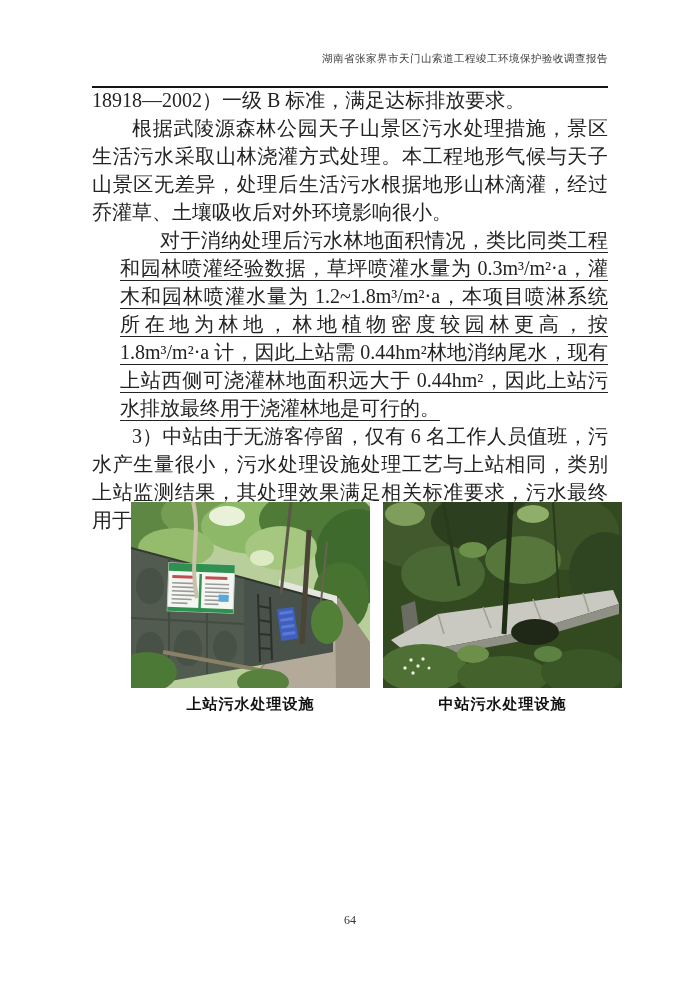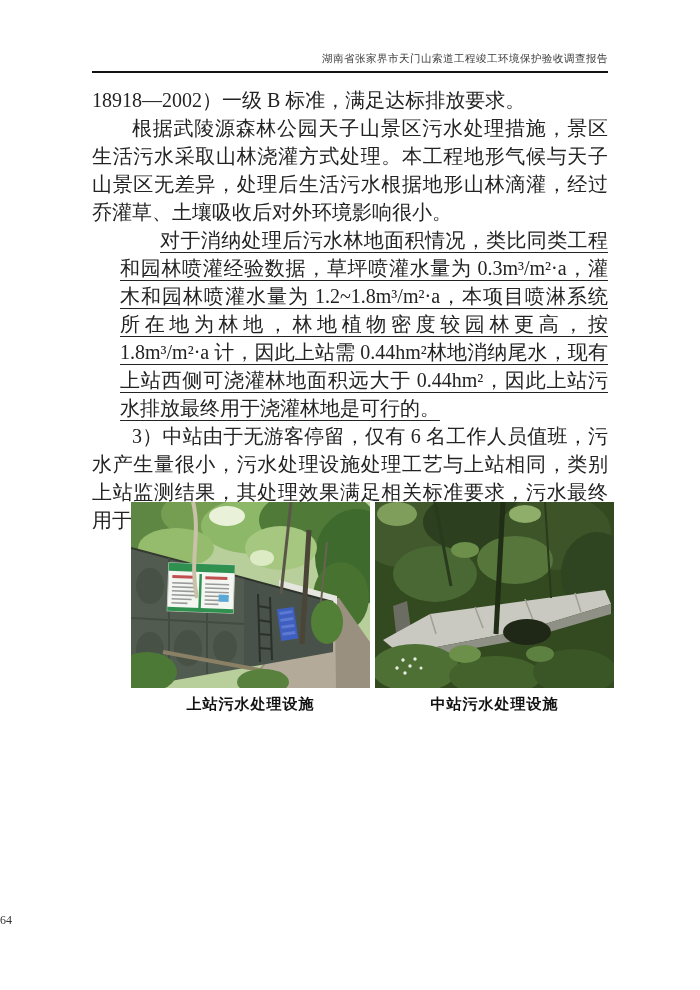--- a/index.html
+++ b/index.html
@@ -17,21 +17,21 @@
     position: absolute;
     top: 52px;
     left: 92px;
     right: 92px;
   }
   .header-title {
     text-align: right;
     font-size: 10.5px;
     color: #3a3a3a;
     letter-spacing: 0.5px;
-    padding-bottom: 5px;
+    padding-bottom: 20px;
   }
   .header-rule {
     border-bottom: 2px solid #141414;
     height: 0;
   }
   .doc-body {
     position: absolute;
     top: 86px;
     left: 92px;
     width: 516px;
@@ -48,21 +48,21 @@
     text-decoration: underline;
     text-underline-offset: 5px;
     text-decoration-thickness: 1px;
     margin-left: 28px;
   }
   .figures {
     position: absolute;
     top: 502px;
     left: 103px;
     display: flex;
-    gap: 5px;
+    gap: 13px;
     padding-left: 28px;
   }
   figure { width: 239px; }
   figure svg {
     display: block;
     width: 239px;
     height: 186px;
   }
   figcaption {
     margin-top: 7px;
@@ -70,20 +70,21 @@
     font-size: 15px;
     font-weight: bold;
     color: #111111;
     letter-spacing: 1px;
   }
   .page-number {
     position: absolute;
     bottom: 62px;
     left: 0;
     width: 100%;
+    text-align: center;
     font-size: 12px;
     color: #333333;
   }
 </style>
 </head>
 <body>
 
 <div class="page">
 
   <div class="header">

